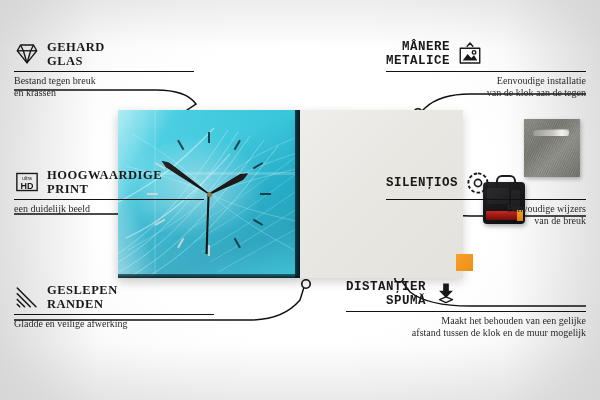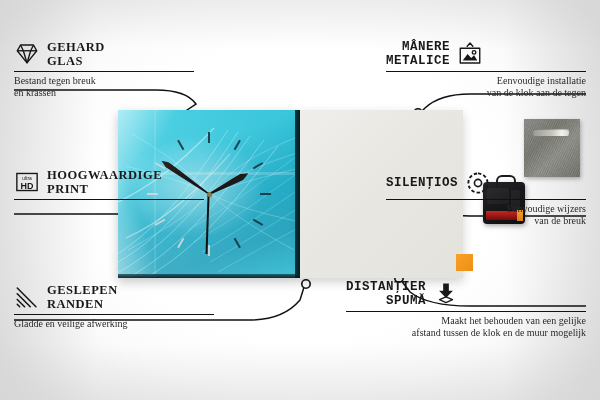--- a/index.html
+++ b/index.html
@@ -271,20 +271,21 @@
         <rect x="3.5" y="5.5" width="25" height="21" fill="none" stroke="#18181a" stroke-width="1.7"></rect>
         <text x="16" y="14" text-anchor="middle" font-family="Liberation Sans, sans-serif" font-size="6" fill="#18181a">ultra</text>
         <text x="16" y="24" text-anchor="middle" font-family="Liberation Sans, sans-serif" font-size="11" font-weight="bold" fill="#18181a">HD</text>
       </svg>
       <div>
         <div class="ttl">HOOGWAARDIGE</div>
         <div class="ttl">PRINT</div>
       </div>
     </div>
     <div class="rule"></div>
+    <div class="sub">een duidelijk beeld</div>
   </div>
 
   <div class="callout c-left" style="left:14px;top:283px;width:200px;">
     <div class="hdr">
       <svg class="ico" viewBox="0 0 32 32">
         <g stroke="#18181a" stroke-width="1.9" stroke-linecap="round">
           <line x1="4" y1="5" x2="27" y2="28"></line>
             <line x1="4" y1="12" x2="20" y2="28"></line>
           <line x1="4" y1="19" x2="13" y2="28"></line>
             <line x1="4" y1="25" x2="7" y2="28"></line>

